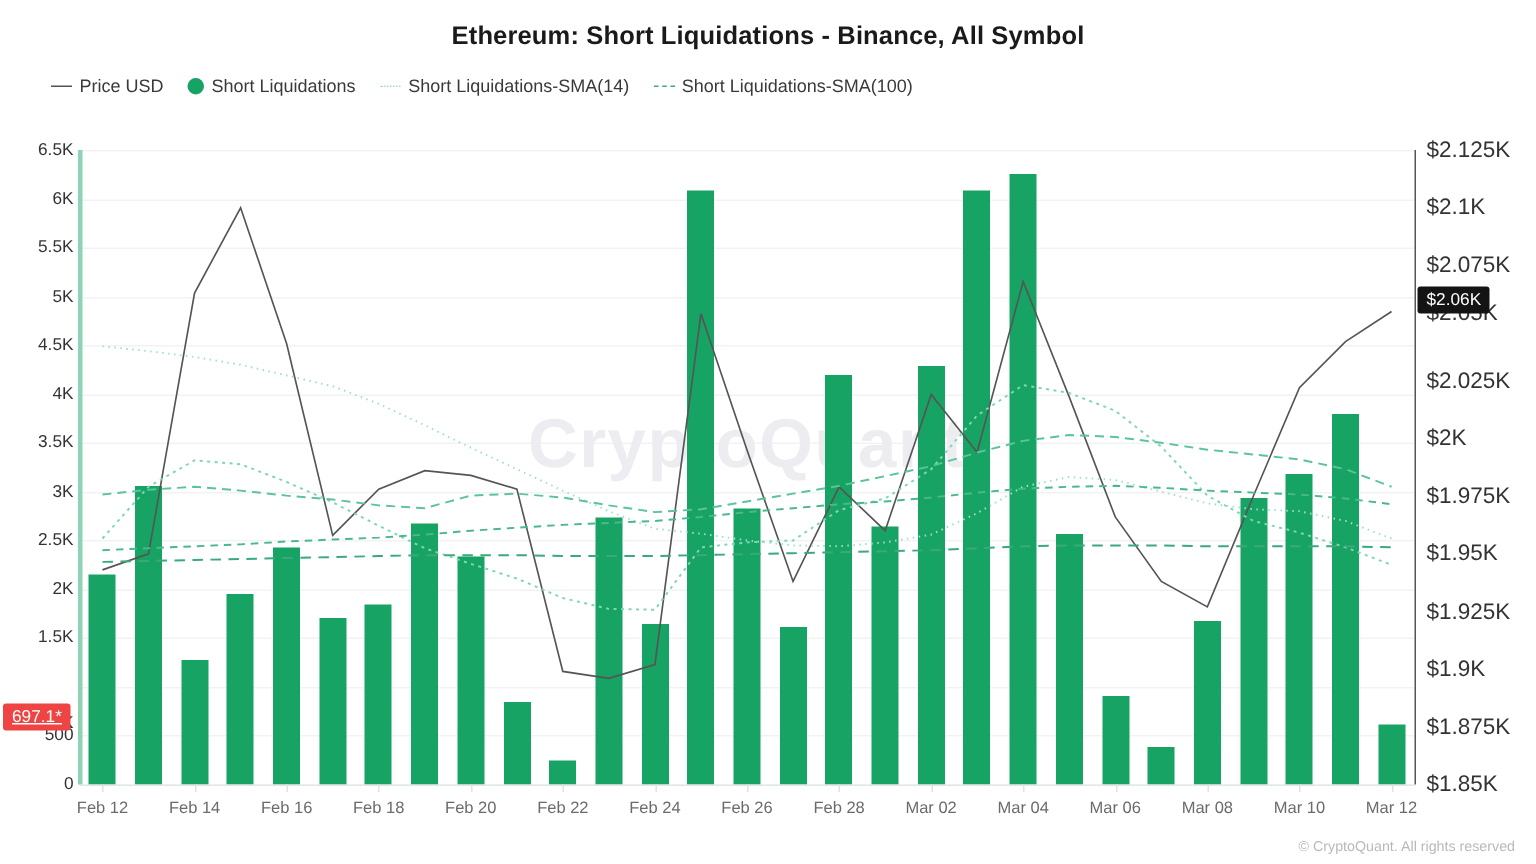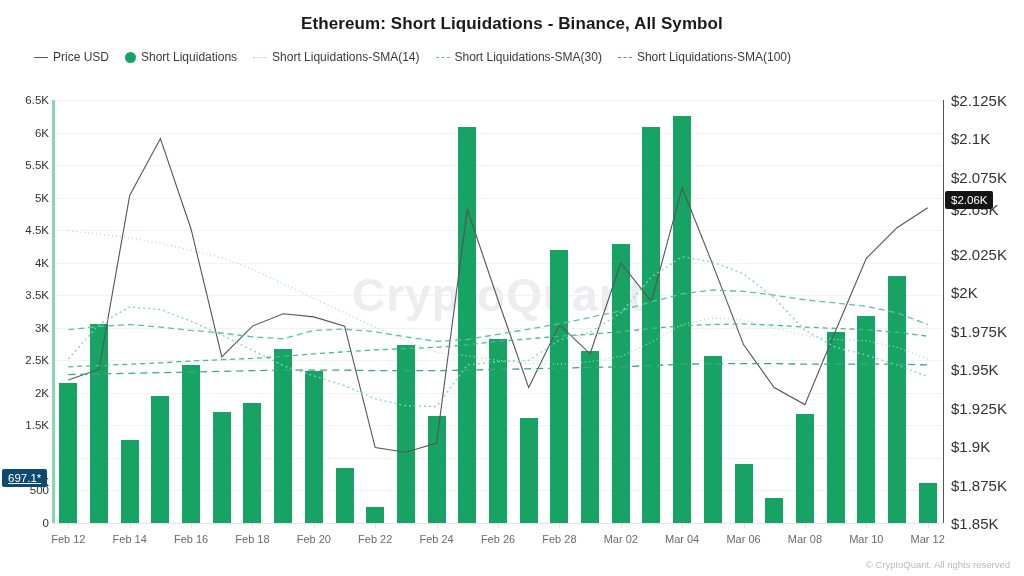--- a/index.html
+++ b/index.html
@@ -90,24 +90,20 @@
         <span class="legend-swatch sw-line" style="border-top: 1.4px solid rgb(85, 85, 85);"></span>
         <span class="legend-label">Price USD</span>
       </div>
       <div class="legend-item">
         <span class="legend-swatch sw-dot" style="background: rgb(23, 163, 99);"></span>
         <span class="legend-label">Short Liquidations</span>
       </div>
       <div class="legend-item">
         <span class="legend-swatch sw-dash" style="border-top: 1.6px dotted rgb(159, 224, 200);"></span>
         <span class="legend-label">Short Liquidations-SMA(14)</span>
-      </div>
-      <div class="legend-item">
-        <span class="legend-swatch sw-dash" style="border-top: 1.6px dashed rgb(91, 196, 154);"></span>
-        <span class="legend-label">Short Liquidations-SMA(30)</span>
       </div>
       <div class="legend-item">
         <span class="legend-swatch sw-dash" style="border-top: 1.6px dashed rgb(58, 169, 124);"></span>
         <span class="legend-label">Short Liquidations-SMA(100)</span>
       </div>
     </div>
 
   <div class="plot" id="plot">
     <div class="plot-bg"></div>
     <div id="gridlines">
@@ -196,21 +192,21 @@
       <div class="y-left-lab" style="left: 3px; top: 230.154px;">4.5K</div>
       <div class="y-left-lab" style="left: 3px; top: 262.692px;">4K</div>
       <div class="y-left-lab" style="left: 3px; top: 295.231px;">3.5K</div>
       <div class="y-left-lab" style="left: 3px; top: 327.769px;">3K</div>
       <div class="y-left-lab" style="left: 3px; top: 360.308px;">2.5K</div>
       <div class="y-left-lab" style="left: 3px; top: 392.846px;">2K</div>
       <div class="y-left-lab" style="left: 3px; top: 425.385px;">1.5K</div>
       <div class="y-left-lab" style="left: 3px; top: 482px; font-weight: bold;">1K</div>
       <div class="y-left-lab" style="left: 3px; top: 490.462px;">500</div>
       <div class="y-left-lab" style="left: 3px; top: 523px;">0</div>
-      <div class="badge-left" style="left: 2px; top: 477.635px; background: #0c4a6e; text-decoration: underline;">697.1*</div>
+      <div class="badge-left" style="left: 2px; top: 477.635px; background: #ef4444; text-decoration: underline;">697.1*</div>
     </div>
   <div id="yright">
       <div class="y-right-lab" style="left: 951px; top: 100px;">$2.125K</div>
       <div class="y-right-lab" style="left: 951px; top: 138.455px;">$2.1K</div>
       <div class="y-right-lab" style="left: 951px; top: 176.909px;">$2.075K</div>
       <div class="y-right-lab" style="left: 951px; top: 209px;">$2.05K</div>
       <div class="y-right-lab" style="left: 951px; top: 253.818px;">$2.025K</div>
       <div class="y-right-lab" style="left: 951px; top: 292.273px;">$2K</div>
       <div class="y-right-lab" style="left: 951px; top: 330.727px;">$1.975K</div>
       <div class="y-right-lab" style="left: 951px; top: 369.182px;">$1.95K</div>

